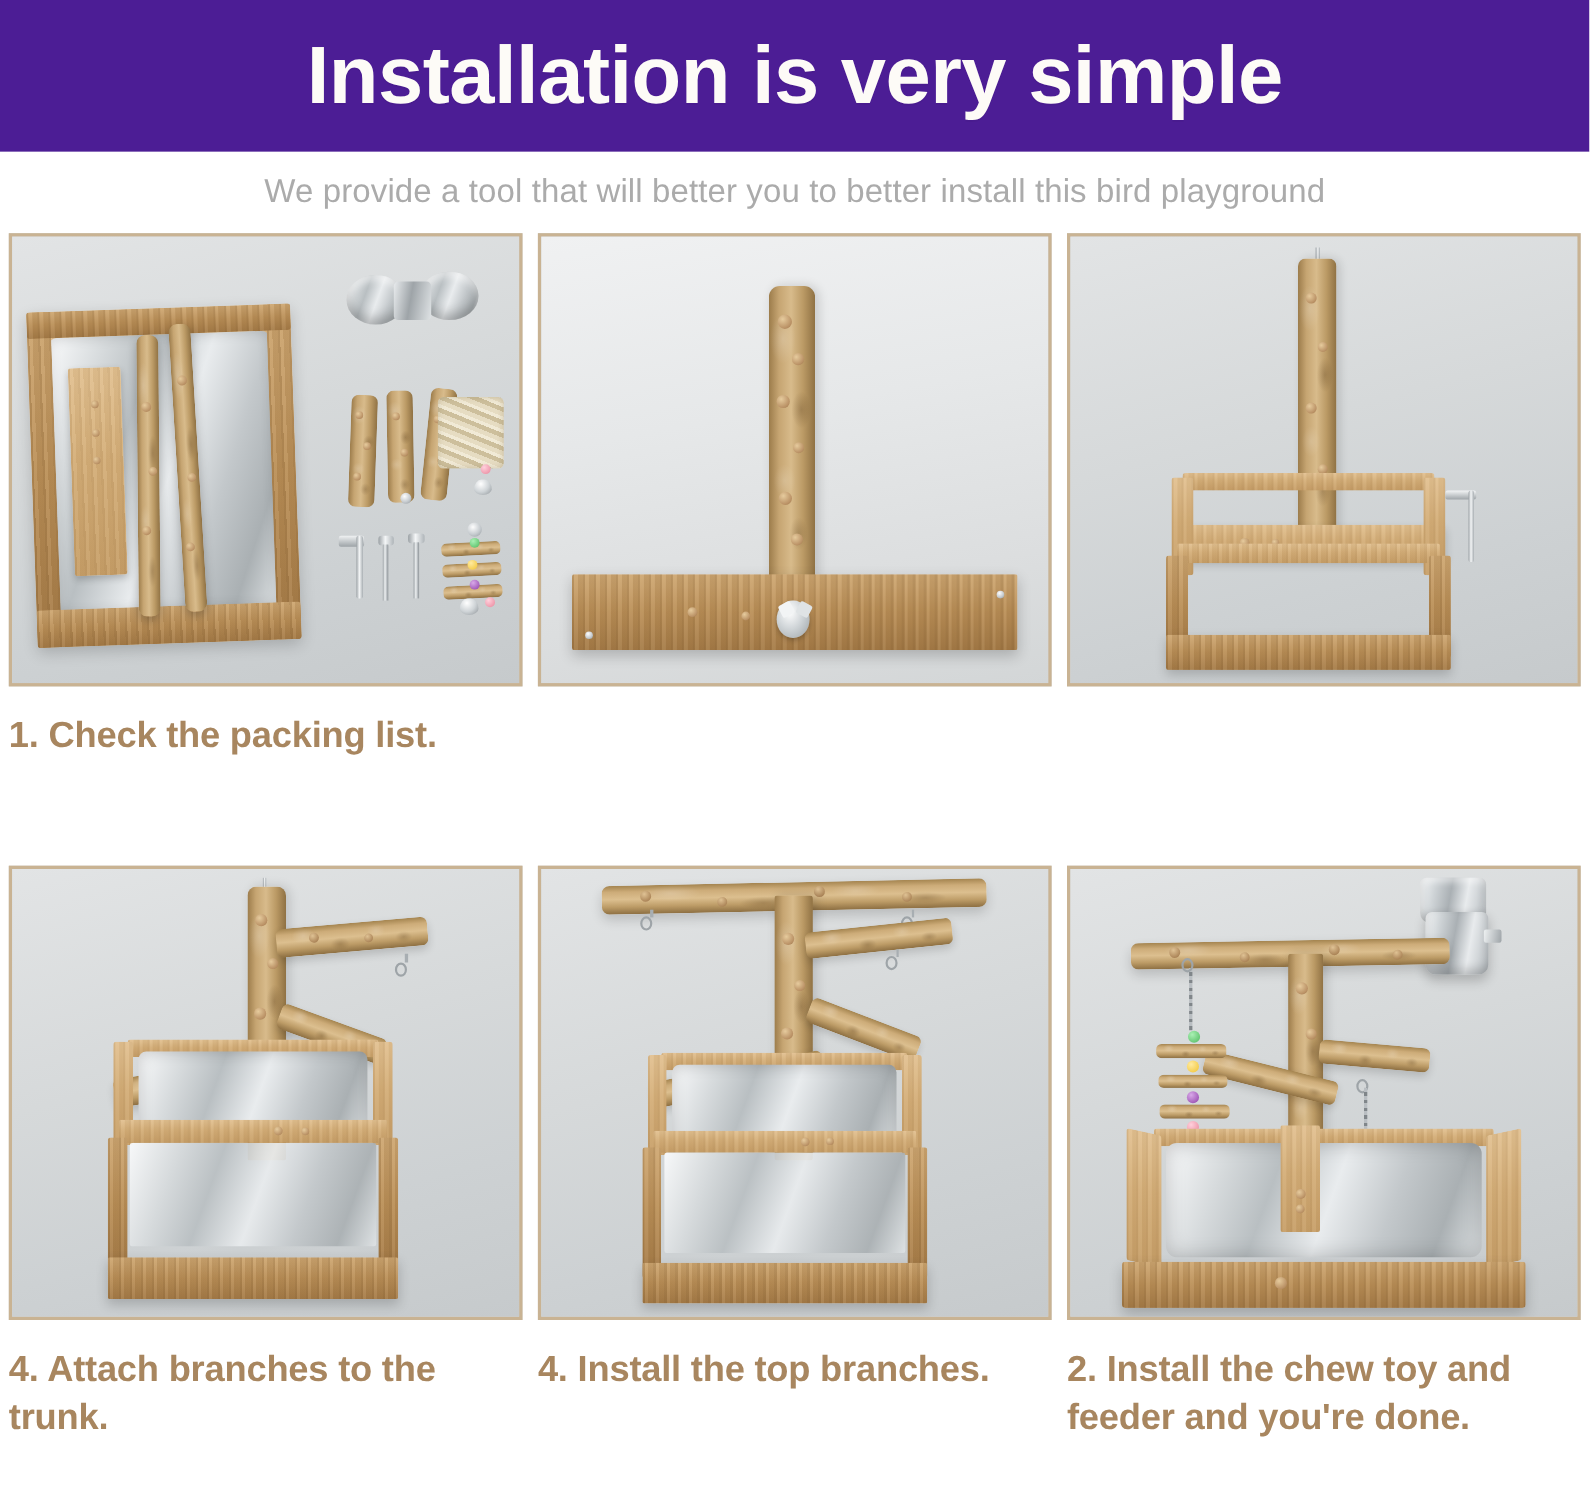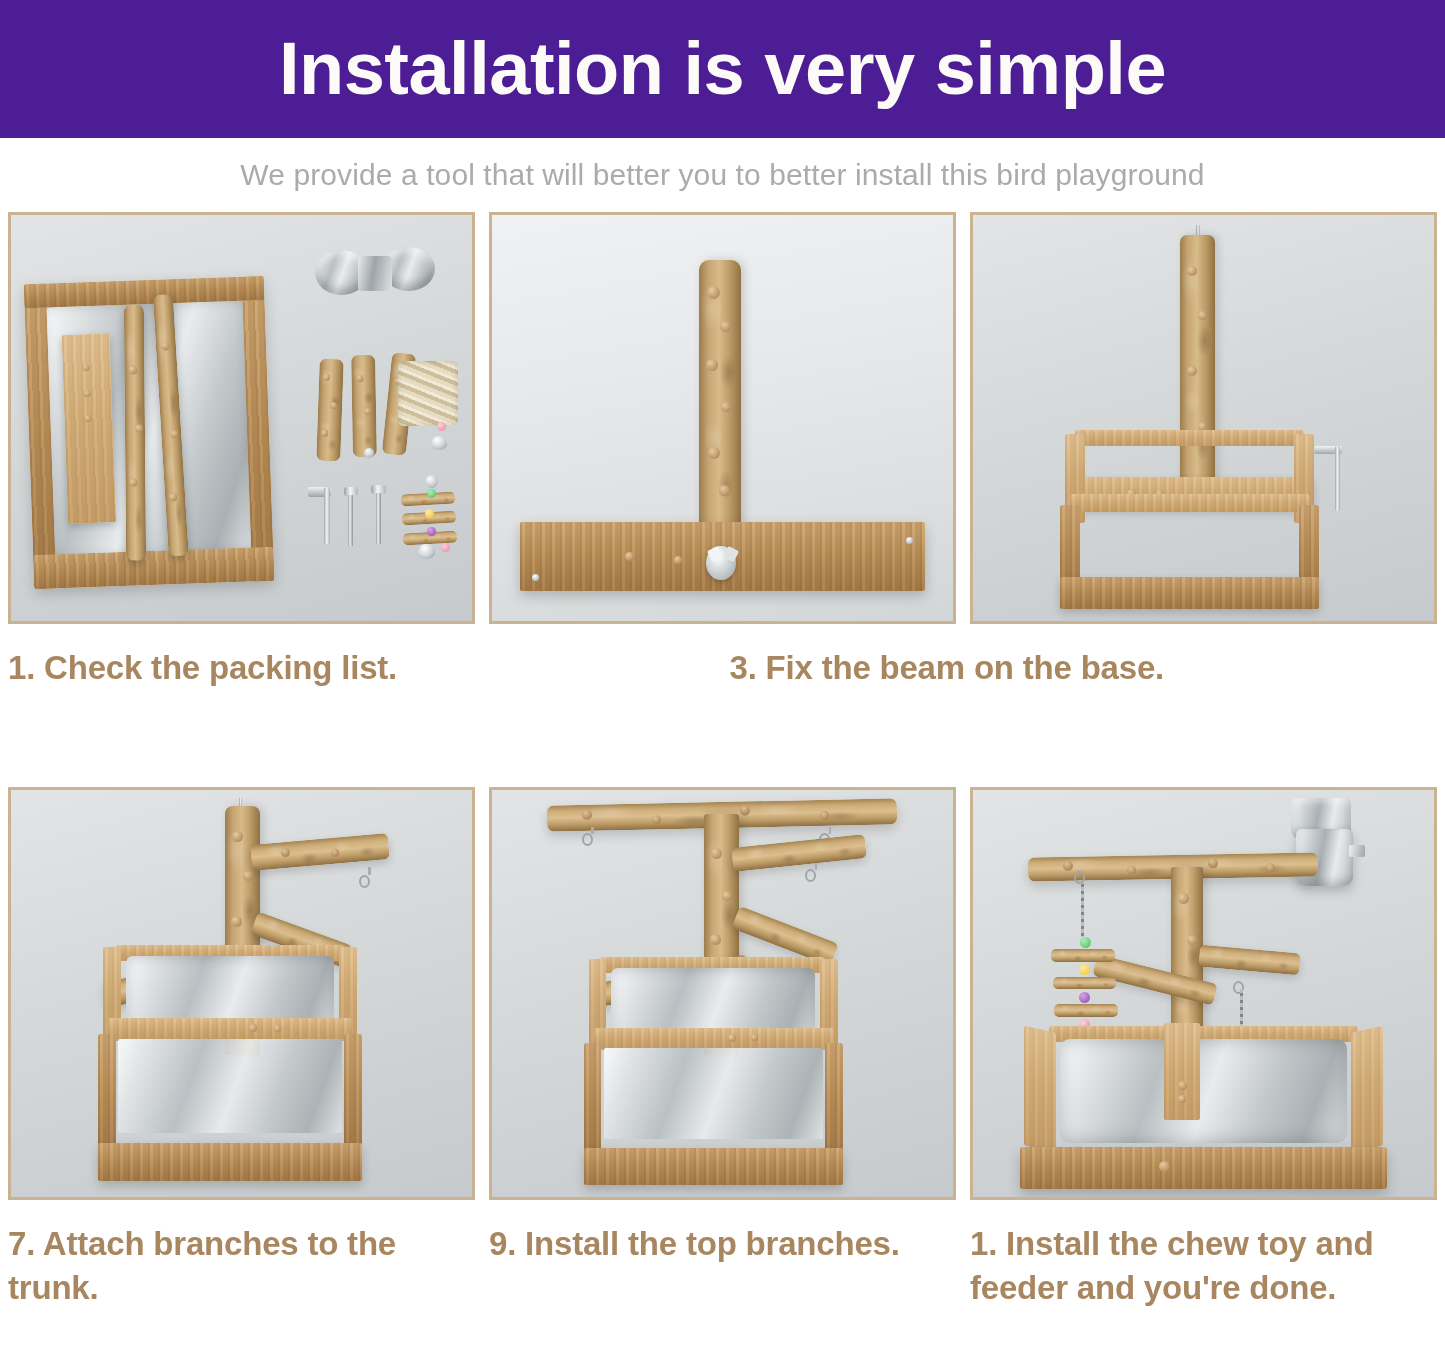--- a/index.html
+++ b/index.html
@@ -360,21 +360,20 @@
         <div style="position:absolute; left:74%; top:57%; width:6%; height:16%;">
           <div style="position:absolute; left:0; top:0; width:100%; height:12%; background:linear-gradient(180deg,#f2f4f5,#a0a6aa); border-radius:2px;"></div>
           <div style="position:absolute; right:6%; top:0; width:18%; height:100%; background:linear-gradient(90deg,#9da3a7,#f4f6f7 45%,#a8aeb2); border-radius:2px;"></div>
         </div>
       </div>
     </div>
   </div>
 
   <div class="cap-row cap-row1">
     <div class="caption">1. Check the packing list.</div>
-    <div class="caption">3. Fix the beam on the base.</div>
   </div>
 
   <div class="row row2">
 
     <div class="cell">
       <div class="photo">
         <div class="bg"></div>
         <div style="position:absolute; left:49.4%; top:2%; width:0.8%; height:3.5%;
                     background:linear-gradient(90deg,#9aa0a4,#f0f2f3,#a8aeb2);"></div>
 
@@ -521,17 +520,17 @@
           </div>
           <div class="base-side wood-dark" style="left:-1%; bottom:0; width:102%; height:26%; border-radius:3px; box-shadow:0 6px 13px rgba(0,0,0,0.2);">
             <div class="knob" style="left:38%; top:35%; width:11px;height:11px;"></div>
           </div>
         </div>
       </div>
     </div>
   </div>
 
   <div class="cap-row cap-row2">
-    <div class="caption">7. Attach branches to the trunk.</div>
-    <div class="caption">9. Install the top branches.</div>
-    <div class="caption">1. Install the chew toy and feeder and you're done.</div>
+    <div class="caption">4. Attach branches to the trunk.</div>
+    <div class="caption">4. Install the top branches.</div>
+    <div class="caption">2. Install the chew toy and feeder and you're done.</div>
   </div>
 </div>
 
 </body></html>

